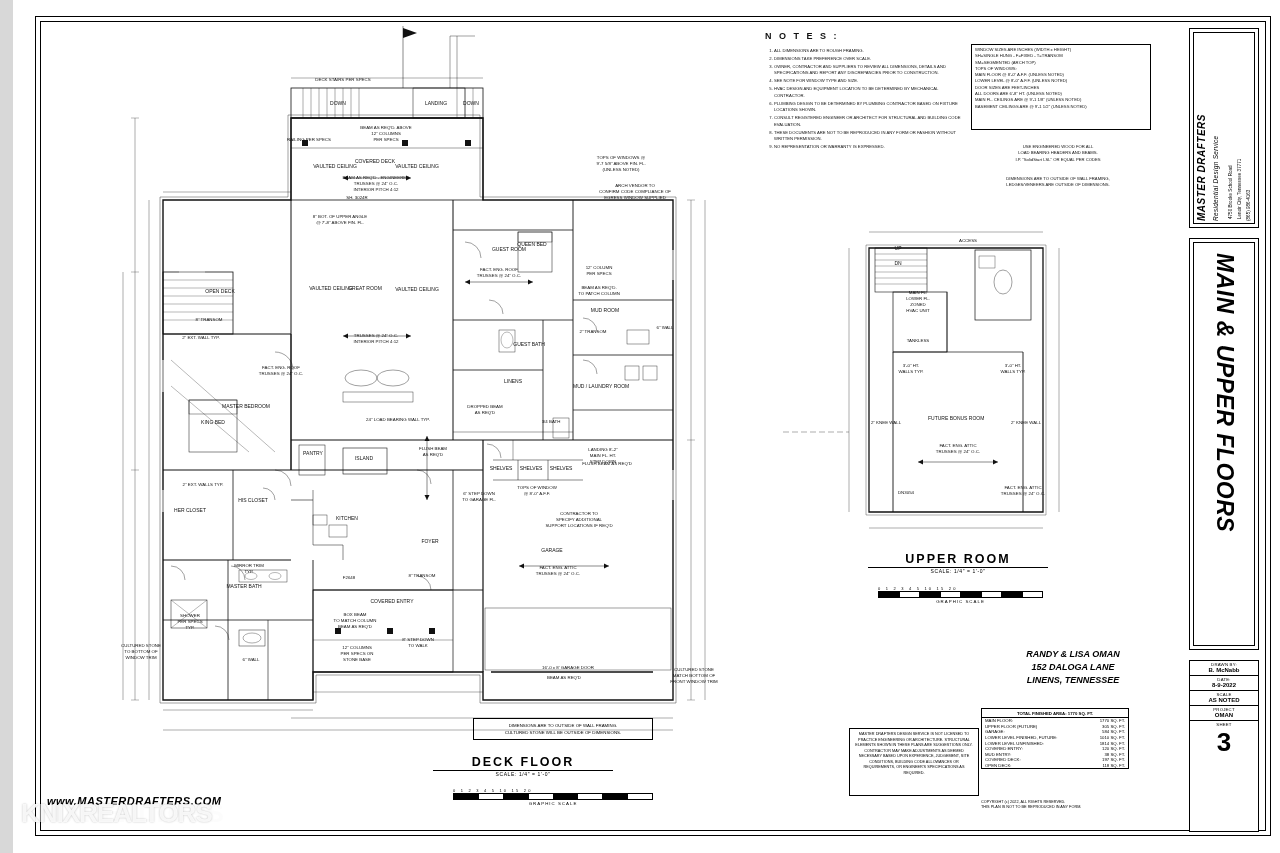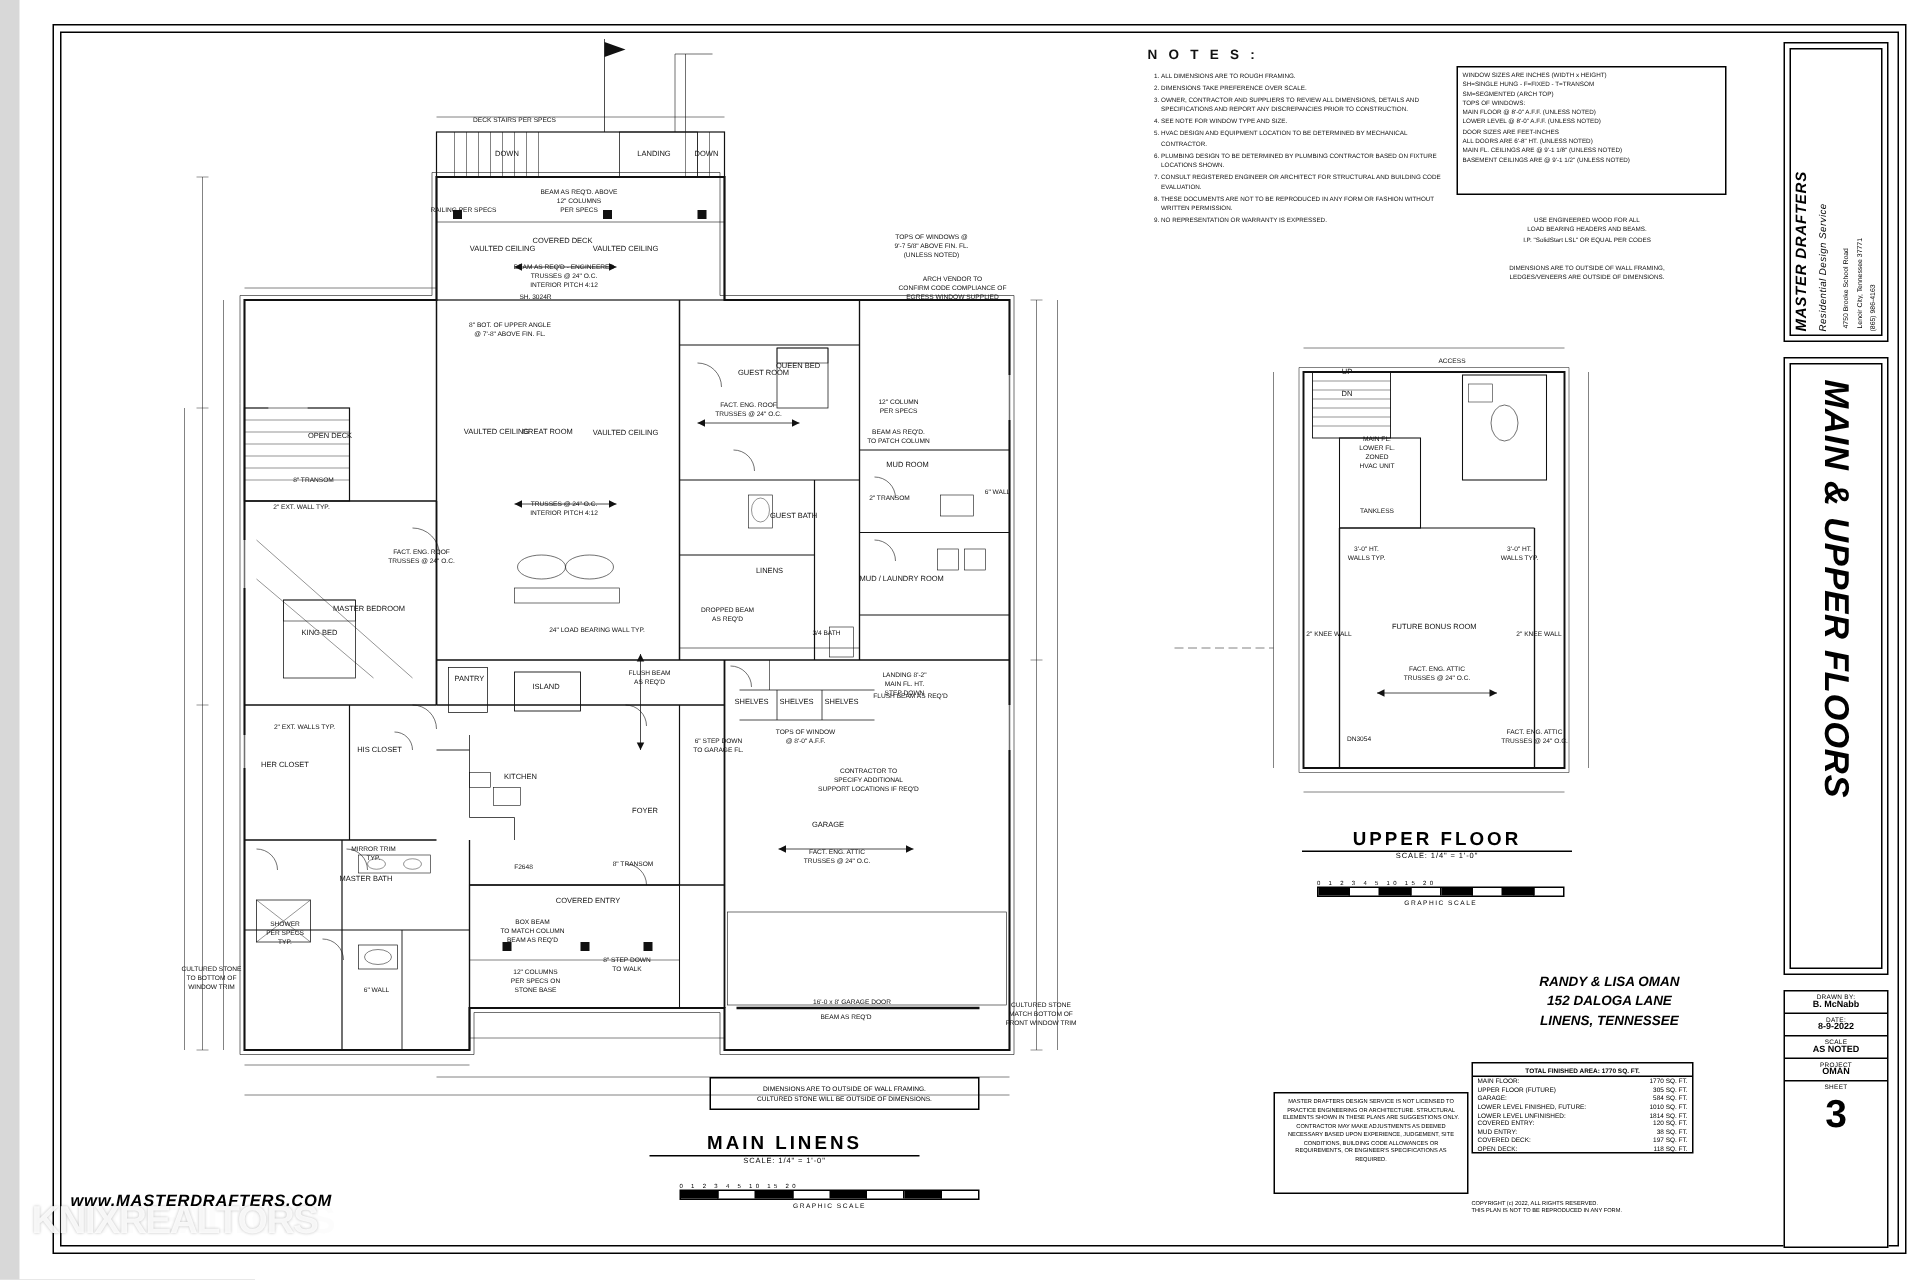--- a/index.html
+++ b/index.html
@@ -603,40 +603,40 @@
       <div class="lbl">PROJECT</div>
       <div class="val">OMAN</div>
     </div>
     <div class="row" style="border-bottom:none">
       <div class="lbl">SHEET</div>
       <div class="sheetnum">3</div>
     </div>
   </div>
 
   <div class="plan-title" style="left:420px; top:755px; width:180px;">
-    <div class="t underline-bar">MAIN LINENS</div>
+    <div class="t underline-bar">DECK FLOOR</div>
     <div class="s">SCALE:  1/4" = 1'-0"</div>
   </div>
   <div class="gscale" style="left:440px; top:788px; width:200px;">
     <div class="nums">0  1 2 3 4 5        10              15              20</div>
     <div class="bar">
       <span class="f"></span>
         <span></span>
         <span class="f"></span>
         <span></span>
       <span class="f"></span>
         <span></span>
         <span class="f"></span>
         <span></span>
     </div>
     <div class="cap">GRAPHIC SCALE</div>
   </div>
 
   <div class="plan-title" style="left:855px; top:552px; width:180px;">
-    <div class="t underline-bar">UPPER FLOOR</div>
+    <div class="t underline-bar">UPPER ROOM</div>
     <div class="s">SCALE:  1/4" = 1'-0"</div>
   </div>
   <div class="gscale" style="left:865px; top:586px; width:165px;">
     <div class="nums">0  1 2 3 4 5        10              15              20</div>
     <div class="bar">
       <span class="f"></span>
         <span></span>
         <span class="f"></span>
         <span></span>
       <span class="f"></span>

